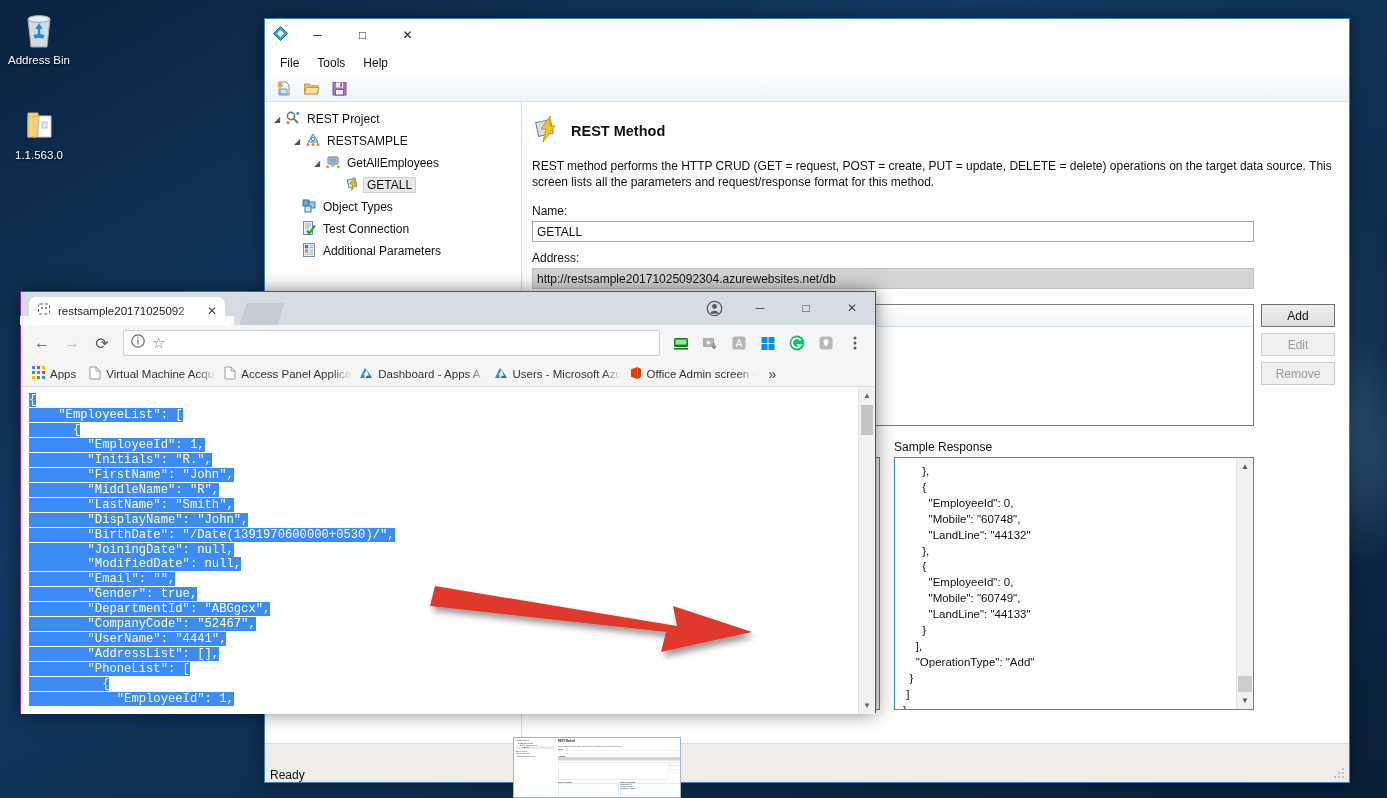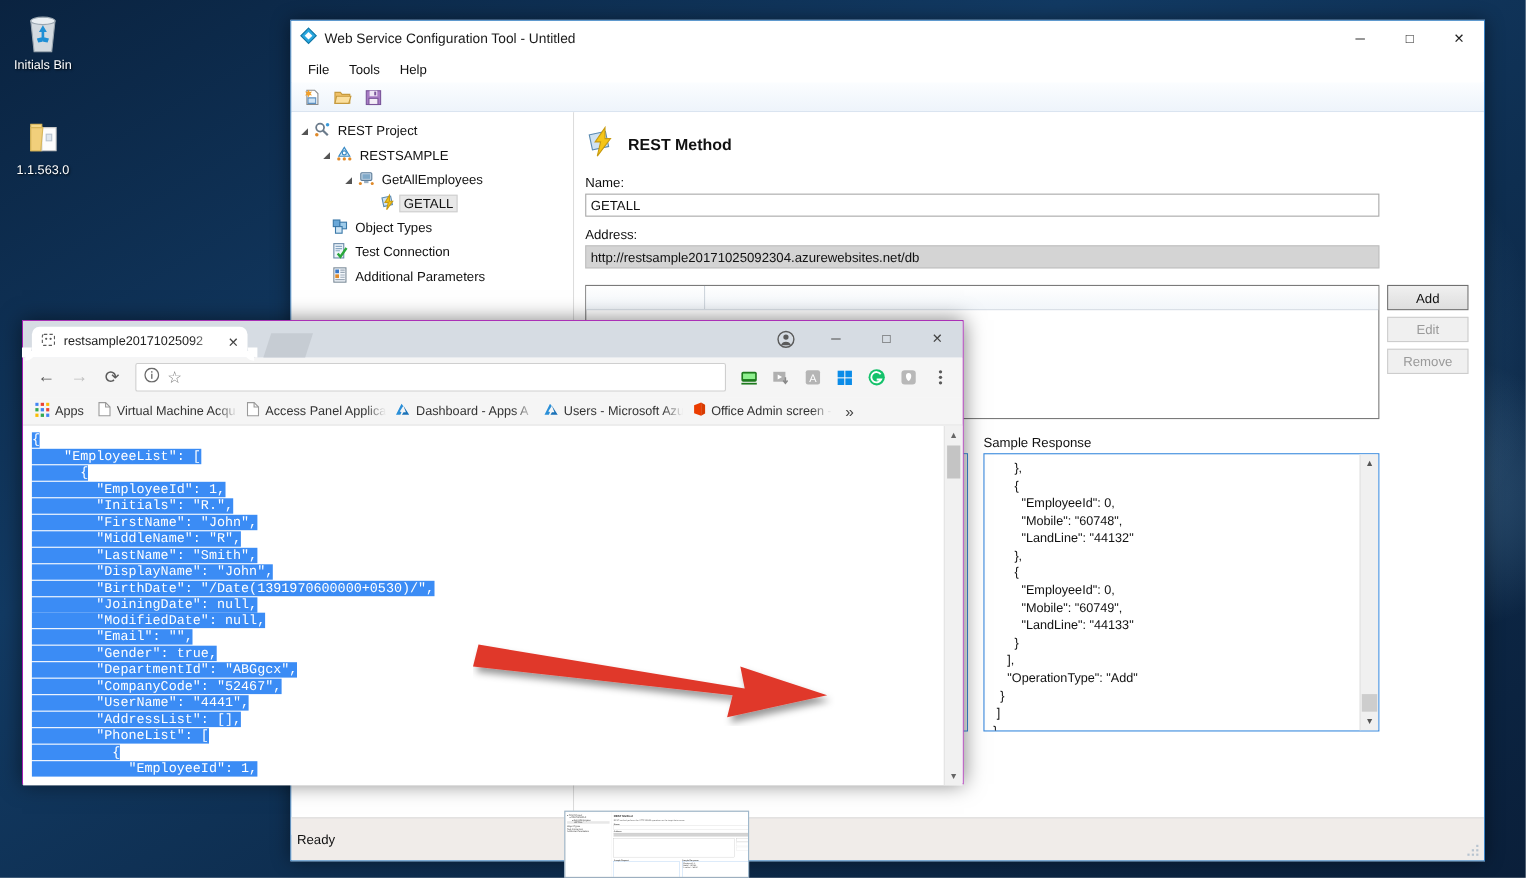--- a/index.html
+++ b/index.html
@@ -99,21 +99,21 @@
   .vscroll { position: absolute; right: 0; top: 0; width: 17px; height: 100%;
     background: #f0f0f0; border-left: 1px solid #e2e2e2; }
   .vscroll .arr { height: 17px; display: flex; align-items: center;
     justify-content: center; font-size: 8px; color: #555; }
   .vscroll .arr.bot { position: absolute; bottom: 0; left: 0; right: 0; }
   .vscroll .thumb { position: absolute; left: 1px; right: 1px; bottom: 17px;
     height: 16px; background: #cdcdcd; }
 
   #statusbar { position: absolute; left: 0; bottom: 0; width: 100%; height: 39px;
     background: #f0ece9; border-top: 1px solid #dcdcdc;
-    display: flex; align-items: center; padding-left: 5px;
+    display: flex; align-items: flex-end; padding-left: 5px;
     font-size: 12px; color: #111; }
   #grip { position: absolute; right: 3px; bottom: 2px; width: 14px; height: 14px; }
 
   
   #thumb-preview {
     position: absolute; left: 513px; top: 737px; width: 168px; height: 61px;
     background: #d9d9d9; border: 1px solid #9fb8cc; overflow: hidden;
   }
   #thumb-preview .inner { transform: scale(0.155); transform-origin: 0 0;
     width: 1086px; height: 600px; background: #fff; position: relative; }
@@ -191,21 +191,21 @@
 <div class="desk-icon" style="left:2px;top:8px;">
   <span class="glyph">
     <svg width="46" height="44" viewBox="0 0 46 44">
       <path d="M12 11h22l-3 28H15z" fill="#d3dae0" stroke="#9aa6b0"></path>
       <ellipse cx="23" cy="11" rx="11" ry="3.4" fill="#e9eef2" stroke="#9aa6b0"></ellipse>
       <path d="M23 15l3.6 6h-2.4v5h-2.4v-5h-2.4z" fill="#1e8fd5"></path>
       <path d="M17.5 27l6.4-1.6-1.2 4.6-4 .6z" fill="#1e8fd5"></path>
       <path d="M28.5 27l-6.4-1.6 1.2 4.6 4 .6z" fill="#1e8fd5"></path>
     </svg>
   </span>
-  <span class="cap">Initials Bin</span>
+  <span class="cap">Address Bin</span>
 </div>
 
 <div class="desk-icon" style="left:2px;top:103px;">
   <span class="glyph">
     <svg width="46" height="44" viewBox="0 0 46 44">
       <path d="M12 10h9l2.5 3.5H12z" fill="#e8c366"></path>
       <path d="M12 10h10v24H12z" fill="#f5d98b" stroke="#d9b75a"></path>
       <path d="M22 13h13v21H22z" fill="#fdfdfd" stroke="#c9c9c9"></path>
       <rect x="26" y="19" width="5" height="6" fill="#dfe7ef" stroke="#b9c4cf"></rect>
       <path d="M12 13h11l-2 21H12z" fill="#f1cf7b" stroke="#d9b75a"></path>
@@ -216,21 +216,20 @@
 
 <div id="app-window">
 
   <div id="app-titlebar">
     <span class="tb-icon">
       <svg width="17" height="17" viewBox="0 0 17 17">
         <path d="M8.5 1.5l7 7-7 7-7-7z" fill="#2aa8e0" stroke="#1278a8"></path>
         <path d="M8.5 5l3.5 3.5L8.5 12 5 8.5z" fill="#fff"></path>
       </svg>
     </span>
-    <span id="app-title">Web Service Configuration Tool - Untitled</span>
     <div class="win-btns">
       <div class="win-btn">─</div>
       <div class="win-btn">□</div>
       <div class="win-btn close">✕</div>
     </div>
   </div>
 
   <div id="menubar">
     <div class="mi">File</div>
     <div class="mi">Tools</div>
@@ -358,20 +357,21 @@
       <div id="detail-head">
         <span>
           <svg width="30" height="30" viewBox="0 0 30 30">
             <path d="M5 7h15v14H5z" fill="#cfe2f2" stroke="#5a8ab0" transform="rotate(-12 12 14)"></path>
             <path d="M18 2L9 15h5l-3 13 12-16h-5z" fill="#f5c518" stroke="#c79a10" stroke-width="1"></path>
           </svg>
         </span>
         <h2>REST Method</h2>
       </div>
 
+      <div id="detail-desc">REST method performs the HTTP CRUD (GET = request, POST = create, PUT = update, DELETE = delete) operations on the target data source. This screen lists all the parameters and request/response format for this method.</div>
 
       <div class="fld-label">Name:</div>
       <input class="fld" value="GETALL" style="">
 
       <div class="fld-label">Address:</div>
       <input class="fld readonly" readonly="" value="http://restsample20171025092304.azurewebsites.net/db" style="">
 
       <div id="params-row">
         <div id="params-grid">
           <div class="gh">

